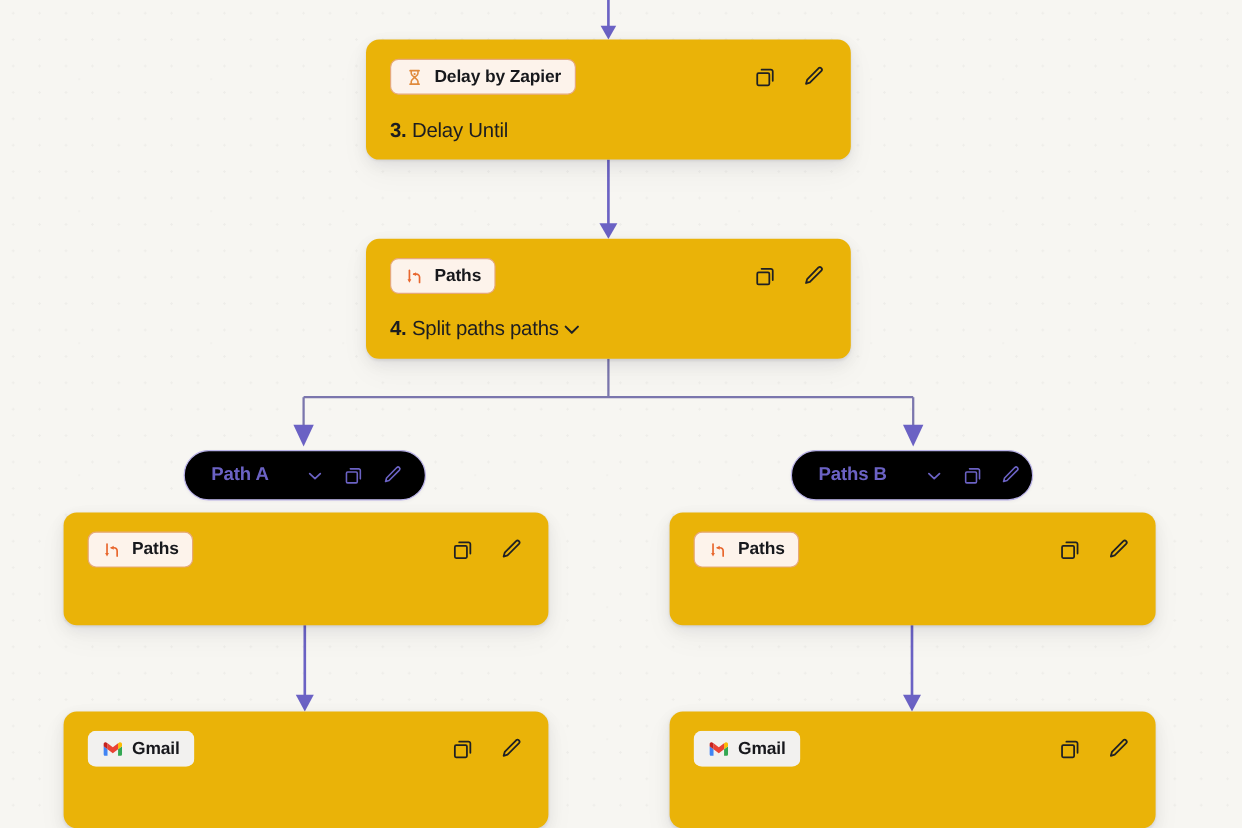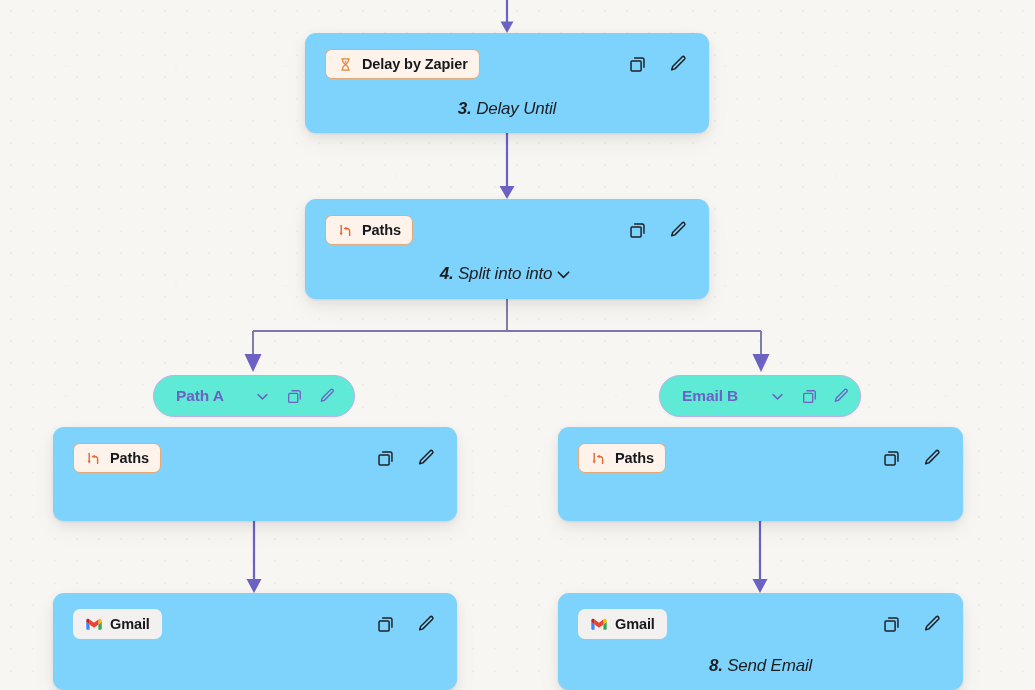--- a/index.html
+++ b/index.html
@@ -31,21 +31,21 @@
     position: absolute;
     left: 0; top: 0;
     width: 1035px;
     height: 690px;
     pointer-events: none;
   }
 
   
   .node {
     position: absolute;
-    background: #7dd3fc;
+    background: #eab308;
     border-radius: 11px;
     box-shadow: 0 1px 2px rgba(16,18,40,0.07),
                 0 4px 12px rgba(16,18,40,0.07),
                 0 10px 26px rgba(16,18,40,0.045);
     box-sizing: border-box;
     padding: 16px 20px 14px 20px;
     display: flex;
     flex-direction: column;
     justify-content: space-between;
   }
@@ -53,23 +53,22 @@
   .node-top {
     display: flex;
     align-items: center;
     justify-content: space-between;
     height: 30px;
   }
 
   .node-bottom {
     display: flex;
     align-items: center;
-    justify-content: center;
+    justify-content: flex-start;
     margin-top: 12px;
-    font-style: italic;
   }
 
   
   .badge {
     display: inline-flex;
     align-items: center;
     gap: 8px;
     height: 30px;
     padding: 0 11px;
     border-radius: 7px;
@@ -134,21 +133,21 @@
     align-items: center;
     justify-content: center;
     cursor: pointer;
   }
 
   
   .path-pill {
     position: absolute;
     height: 42px;
     border: 1.6px solid #b9b2e8;
-    background: #5eead4;
+    background: #000000;
     border-radius: 21px;
     display: flex;
     align-items: center;
     gap: 0;
     padding: 0 16px 0 22px;
     box-sizing: border-box;
     box-shadow: 0 1px 3px rgba(30,24,80,0.05);
   }
   .path-pill .label {
     font-size: 15.5px;
@@ -268,21 +267,21 @@
         <span class="act">
           <svg width="20" height="20" viewBox="0 0 20 20" fill="none">
             <path d="M14.1 2.9a1.7 1.7 0 0 1 2.4 2.4L6.9 14.9l-3.2.9.9-3.2 9.5-9.7z" stroke="#1f2024" stroke-width="1.5" stroke-linejoin="round"></path>
           </svg>
         </span>
       </div>
     </div>
     <div class="node-bottom">
       <div class="node-title">
         <span class="step-num">4.</span>
-        <span>Split into into</span>
+        <span>Split paths paths</span>
       </div>
       <span class="chevron">
         <svg width="19" height="19" viewBox="0 0 20 20" fill="none">
           <path d="M4.6 7.6 L10 13 L15.4 7.6" stroke="#1f2024" stroke-width="1.75" stroke-linecap="round" stroke-linejoin="round"></path>
         </svg>
       </span>
     </div>
   </div>
 
   <div class="path-pill" style="left:153px; top:375px; width:202px;">
@@ -301,21 +300,21 @@
       </span>
       <span class="pill-act">
         <svg width="18" height="18" viewBox="0 0 20 20" fill="none">
           <path d="M14.1 2.9a1.7 1.7 0 0 1 2.4 2.4L6.9 14.9l-3.2.9.9-3.2 9.5-9.7z" stroke="#6b62c4" stroke-width="1.5" stroke-linejoin="round"></path>
         </svg>
       </span>
     </span>
   </div>
 
   <div class="path-pill" style="left:659px; top:375px; width:202px;">
-    <span class="label">Email B</span>
+    <span class="label">Paths B</span>
     <span class="pill-acts">
       <span class="pill-act">
         <svg width="17" height="17" viewBox="0 0 20 20" fill="none">
           <path d="M4.8 7.8 L10 12.8 L15.2 7.8" stroke="#6b62c4" stroke-width="1.7" stroke-linecap="round" stroke-linejoin="round"></path>
         </svg>
       </span>
       <span class="pill-act">
         <svg width="17" height="17" viewBox="0 0 20 20" fill="none">
           <path d="M7 3.2h8.2a1.6 1.6 0 0 1 1.6 1.6V13" stroke="#6b62c4" stroke-width="1.55" stroke-linecap="round" stroke-linejoin="round"></path>
           <rect x="3.2" y="6.3" width="10.6" height="10.6" rx="1.1" stroke="#6b62c4" stroke-width="1.55"></rect>
@@ -438,21 +437,15 @@
             <rect x="3.2" y="6.3" width="10.6" height="10.6" rx="1.1" stroke="#1f2024" stroke-width="1.55"></rect>
           </svg>
         </span>
         <span class="act">
           <svg width="20" height="20" viewBox="0 0 20 20" fill="none">
             <path d="M14.1 2.9a1.7 1.7 0 0 1 2.4 2.4L6.9 14.9l-3.2.9.9-3.2 9.5-9.7z" stroke="#1f2024" stroke-width="1.5" stroke-linejoin="round"></path>
           </svg>
         </span>
       </div>
     </div>
-    <div class="node-bottom">
-      <div class="node-title">
-        <span class="step-num">8.</span>
-        <span>Send Email</span>
-      </div>
-    </div>
   </div>
 
 </div>
 
 </body></html>

